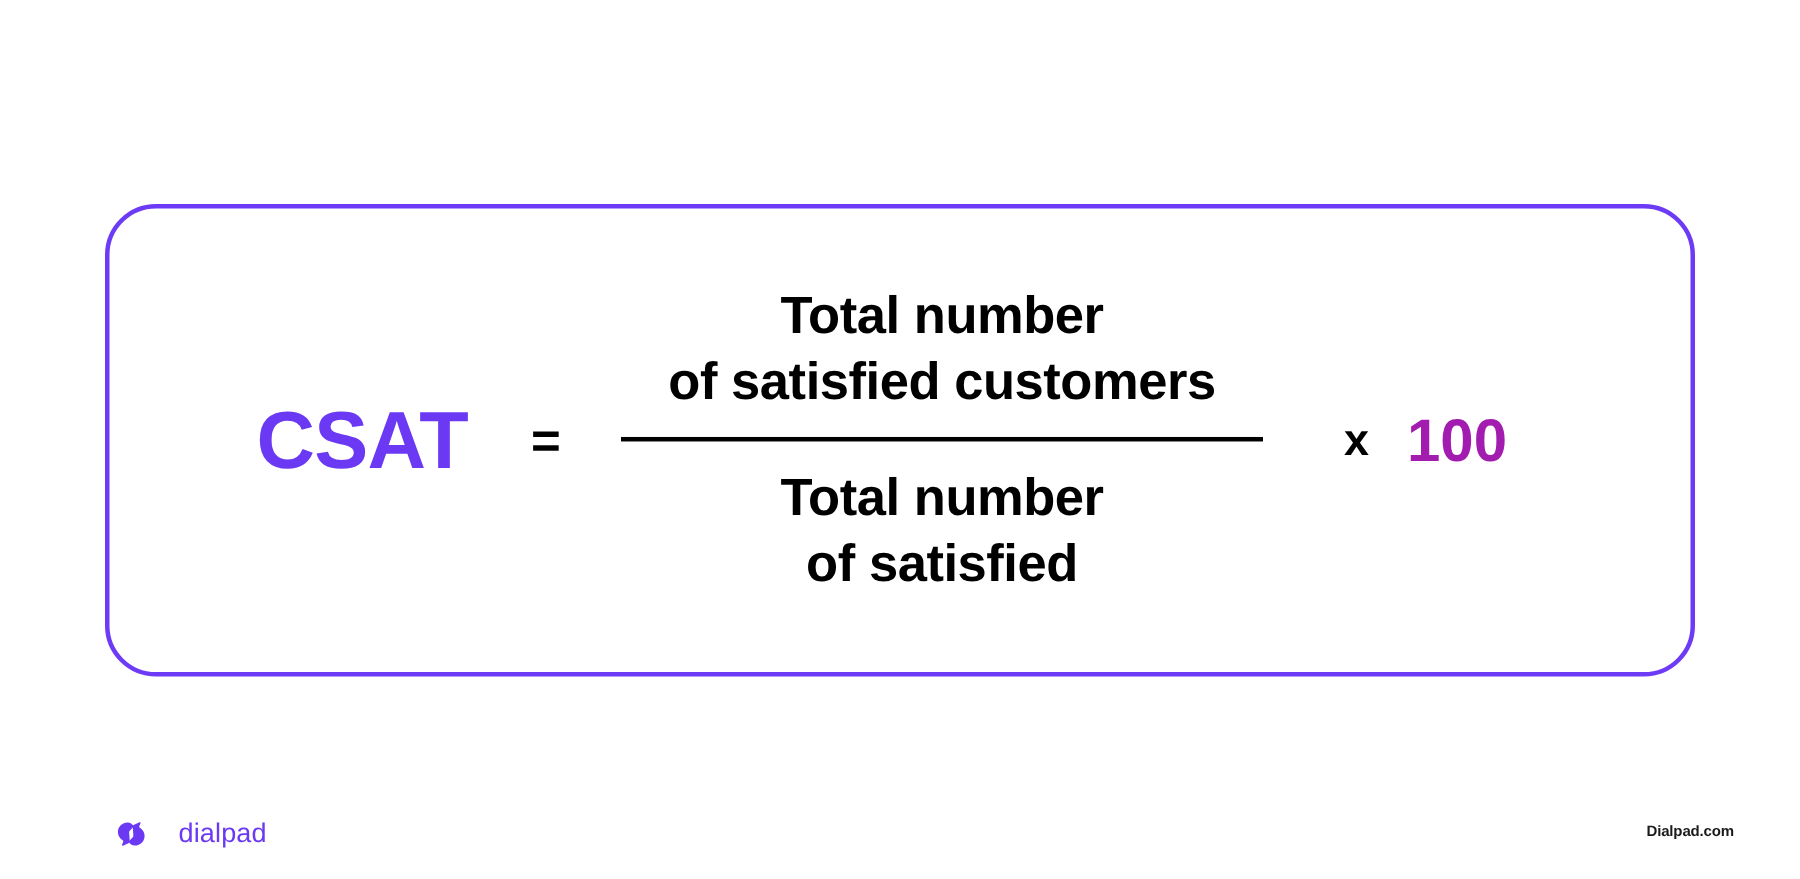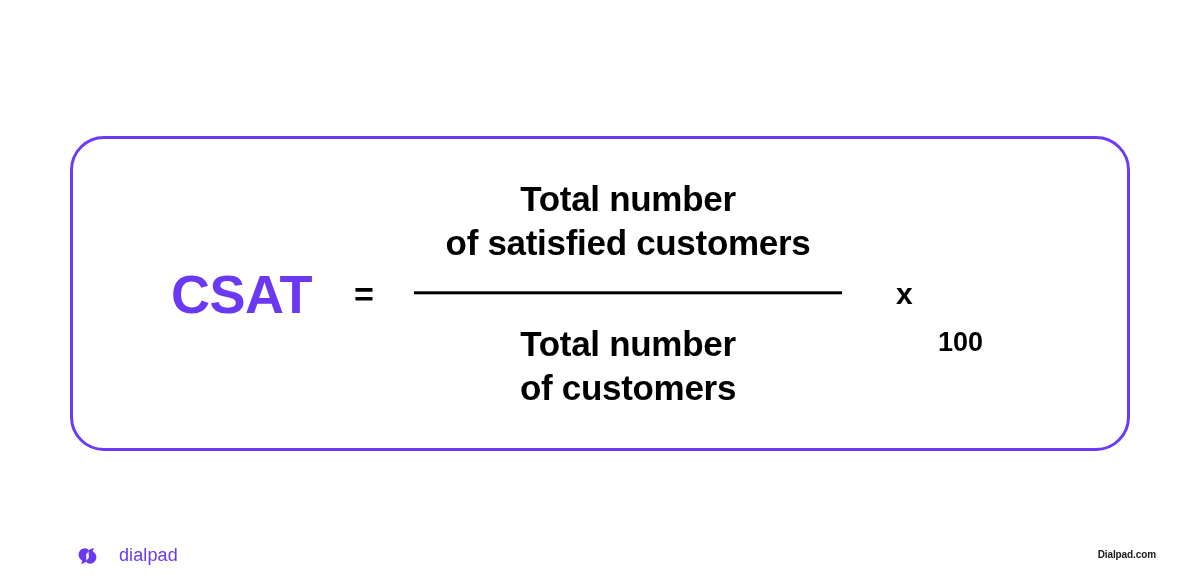--- a/index.html
+++ b/index.html
@@ -67,21 +67,20 @@
   
   .fraction {
     position: absolute;
     left: 330px;
     top: 50%;
     transform: translateY(-50%);
     width: 450px;
     display: flex;
     flex-direction: column;
     align-items: center;
-    gap: 12px;
   }
 
   .fraction-part {
     text-align: center;
     font-size: 35px;
     font-weight: 700;
     color: #000000;
     line-height: 1.26;
     letter-spacing: -0.3px;
     white-space: nowrap;
@@ -110,25 +109,24 @@
     font-weight: 700;
     color: #000000;
     line-height: 1;
   }
 
   .multiplier-value {
     position: absolute;
     left: 865px;
     top: 50%;
     transform: translateY(-50%);
-    font-size: 27px;
-    font-weight: 700;
-    color: #000000;
-    line-height: 1;
-    margin-top: 48px;
+    font-size: 40px;
+    font-weight: 700;
+    color: #a21caf;
+    line-height: 1;
   }
 
   
   .footer-brand {
     position: absolute;
     left: 78px;
     top: 546px;
     display: flex;
     align-items: flex-end;
     gap: 22px;
@@ -174,21 +172,21 @@
 
       <div class="fraction-part fraction-numerator">
         <div>Total number</div>
         <div>of satisfied customers</div>
       </div>
 
       <div class="fraction-bar"></div>
 
       <div class="fraction-part fraction-denominator">
         <div>Total number</div>
-        <div>of customers</div>
+        <div>of satisfied</div>
       </div>
 
     </div>
 
     <span class="multiply-sign">x</span>
 
     <span class="multiplier-value">100</span>
 
   </div>
 </div>

